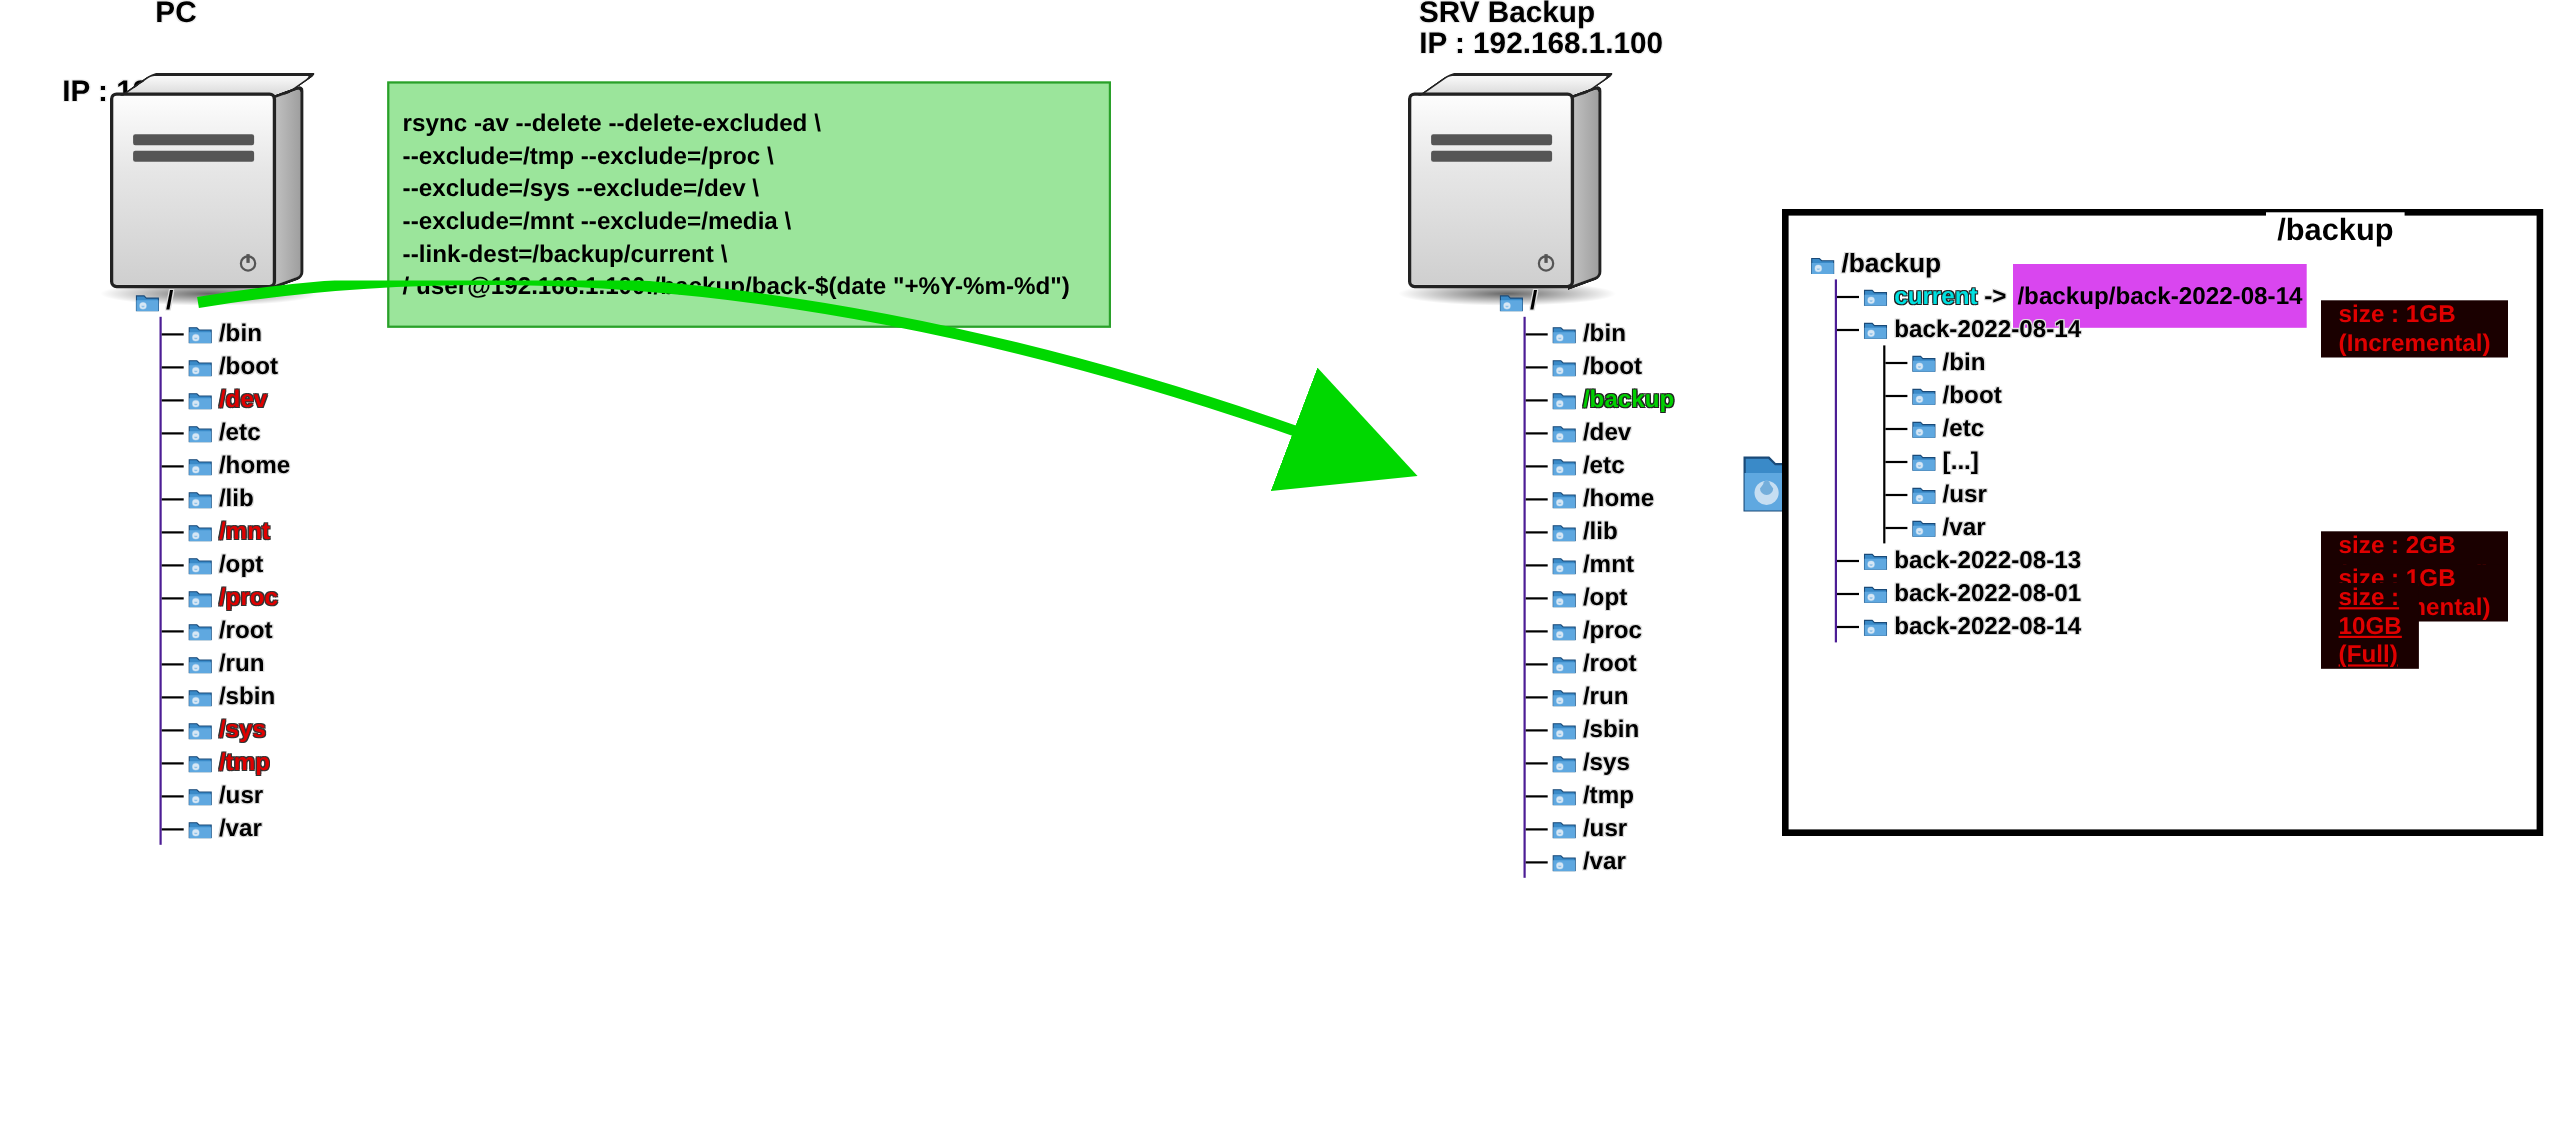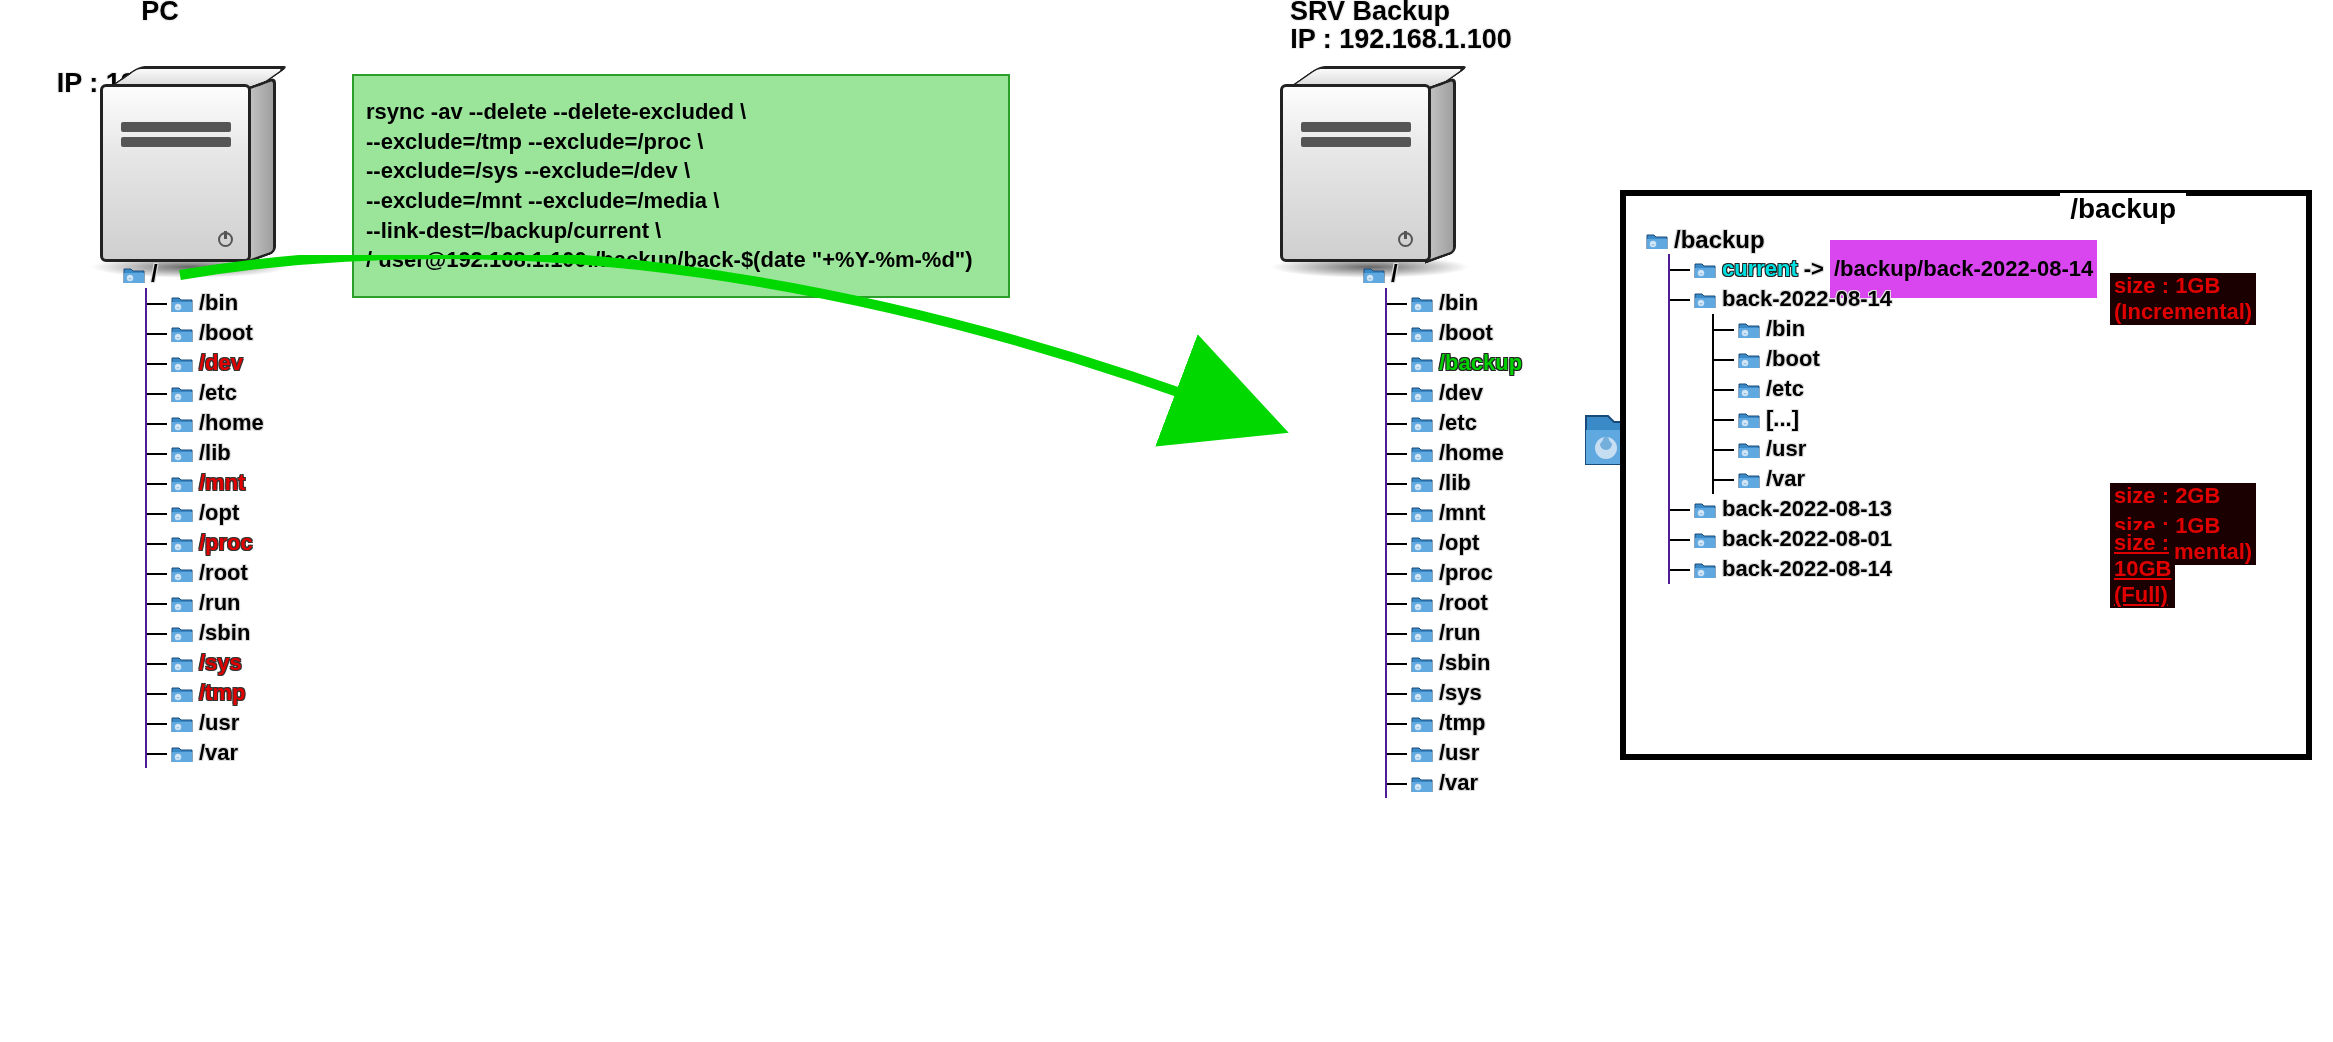--- a/index.html
+++ b/index.html
@@ -143,21 +143,21 @@
     border-top: 2px solid #000;
   }
   .txt {
     color: #000;
     text-shadow: 1px 1px 0 #ddd, -1px 1px 0 #ddd, 1px -1px 0 #ddd, -1px -1px 0 #ddd;
   }
   .red { color: #e00000; text-shadow: 1px 1px 0 #333, -1px 1px 0 #333, 1px -1px 0 #333, -1px -1px 0 #333;}
   .green { color: #00d000; text-shadow: 1px 1px 0 #222, -1px 1px 0 #222, 1px -1px 0 #222, -1px -1px 0 #222;}
   .cyan { color: #00e0e0; text-shadow: 1px 1px 0 #222, -1px 1px 0 #222, 1px -1px 0 #222, -1px -1px 0 #222;}
   .on-yellow { background:#d946ef; color:#000; padding:16px 4px; text-shadow:none;}
-  .bk-dark { background:#1a0000; padding:0 4px;}
+  .bk-dark { background:#1a0000; padding:0 16px;}
   .bk-dark.red { text-shadow:none;}
 
   .folder-icon {
     width: 22px;
     height: 18px;
     flex-shrink: 0;
   }
 
   .big-folder {
     position: absolute;

